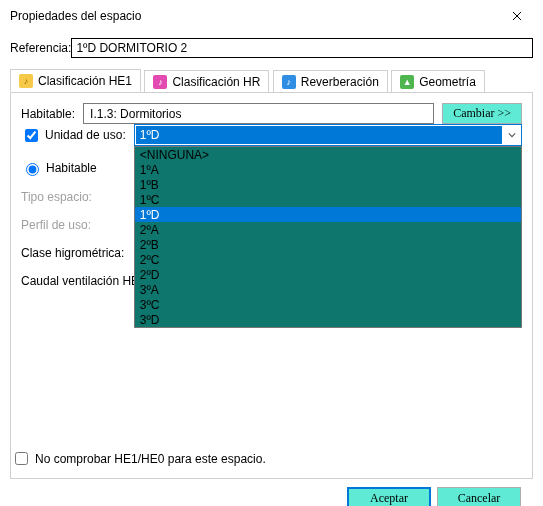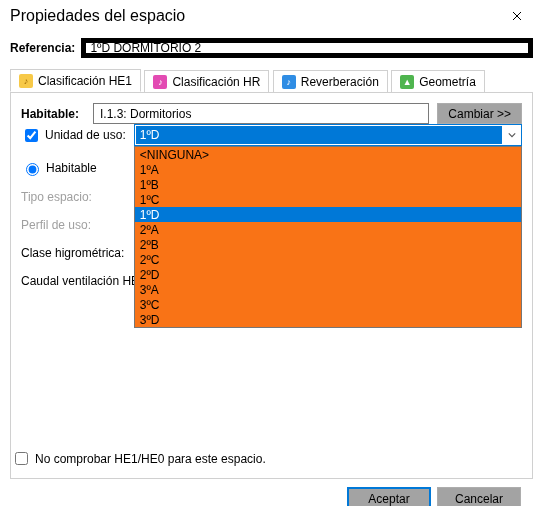--- a/index.html
+++ b/index.html
@@ -1,47 +1,47 @@
 <!DOCTYPE html>
 <html><head>
 <meta charset="utf-8">
 <style>
   * { box-sizing: border-box; font-family: "Segoe UI", Tahoma, sans-serif; font-size: 12px; }
   body { margin: 0; background: #fff; width: 543px; height: 506px; overflow: hidden; }
   .titlebar { display: flex; align-items: center; justify-content: space-between; padding: 6px 8px 4px 10px; }
-  .titlebar .title { font-size: 16px; }
+  .titlebar .title { font-size: 12px; }
   .titlebar .close { width: 36px; height: 20px; display:flex; align-items:center; justify-content:center; font-size: 14px; }
   .content { padding: 4px 10px 8px 10px; }
   .row { display:flex; align-items:center; margin: 4px 0; }
-  .label { margin-right: 6px; white-space: nowrap; font-weight: bold; }
-  .input-text { border:5px solid #000000; padding:2px 4px; height:20px; background:#fff; }
+  .label { white-space: nowrap; }
+  .input-text { border:1px solid #000000; padding:2px 4px; height:20px; background:#fff; }
   .referencia-input { flex:1; }
   .tabs { position: relative; margin-top: 10px; height: 25px; }
   .tab-line { position:absolute; left:0; right:0; bottom:0; height:1px; background:#d0d0d0; }
   .tab { display:inline-flex; align-items:center; gap:5px; border:1px solid #d0d0d0; border-bottom:1px solid #d0d0d0; background:#fff; padding:3px 8px; height:23px; position:relative; top:2px; cursor:pointer; }
   .tab.active { border-bottom:1px solid #fff; top:1px; z-index:2; }
   .tab-icon { width:14px; height:14px; border-radius:2px; display:inline-flex; align-items:center; justify-content:center; color:#fff; font-size:9px; font-weight:bold; }
   .ico-yellow { background:#f7c948; color:#a06a00; }
   .ico-pink { background:#e34bb3; }
   .ico-blue { background:#2f8de4; }
   .ico-green { background:#4fb54f; }
   .panel { border:1px solid #d0d0d0; border-top:none; padding:10px 10px 6px 10px; height: 386px; position:relative; }
   .act-row { display:flex; align-items:center; gap:8px; }
   .act-input { flex:1; border:1px solid #7a7a7a; height:21px; padding:2px 6px; background:#fff; }
-  .btn { border:1px solid #adadad; background:#a3a3a3; height:21px; padding:0 10px; cursor:pointer; display:inline-flex; align-items:center; justify-content:center; }
+  .btn { border:1px solid #adadad; background:#5eead4; height:21px; padding:0 10px; cursor:pointer; display:inline-flex; align-items:center; justify-content:center;font-family:Liberation Serif, serif; }
   .btn.default { border:1px solid #0078d7; outline:1px solid #0078d7; outline-offset:-2px; }
   .field-row { display:flex; align-items:center; margin-top:0; gap:8px; position:relative; }
   .check { display:inline-flex; align-items:center; gap:4px; }
   .check input { width:13px; height:13px; }
   .dropdown-wrap { position:relative; flex:1;border-radius:9px; }
   .combo { display:flex; align-items:center; height:22px; border:1px solid #0078d7; background:#fff; }
   .combo .sel { flex:1; padding:0 4px; background:#0078d7; color:#fff; margin:1px; height:18px; line-height:18px; }
   .combo .arrow { width:18px; height:20px; display:flex; align-items:center; justify-content:center; color:#5b5b5b; background:#fff; border-left:0; }
   .arrow svg { width:8px; height:8px; }
-  .dropdown-list { position:absolute; top:22px; left:0; right:0; background:#f97316; border:1px solid #767676; z-index:10; max-height:190px; overflow:hidden; }
+  .dropdown-list { position:absolute; top:22px; left:0; right:0; background:#0f766e; border:1px solid #767676; z-index:10; max-height:190px; overflow:hidden; }
   .dropdown-list .opt { padding:1px 5px; height:15px; line-height:14px; font-size:12px; cursor:default; }
   .dropdown-list .opt.hl { background:#0078d7; color:#fff; }
   .radio-row { margin-top:14px; display:flex; gap:40px; align-items:center; }
   .radio { display:inline-flex; align-items:center; gap:4px; }
   .radio input { width:13px; height:13px; }
   .radio.disabled span, .disabled-label { color:#a0a0a0; }
   .form-label { display:block; margin-top:14px; white-space:nowrap; }
   .bottom-check { position:absolute; left:0; bottom:10px; display:flex; align-items:center; gap:4px; }
   .footer { display:flex; gap:6px; justify-content:flex-end; padding:8px 12px; }
   .footer .btn { width:84px; height:23px; }

